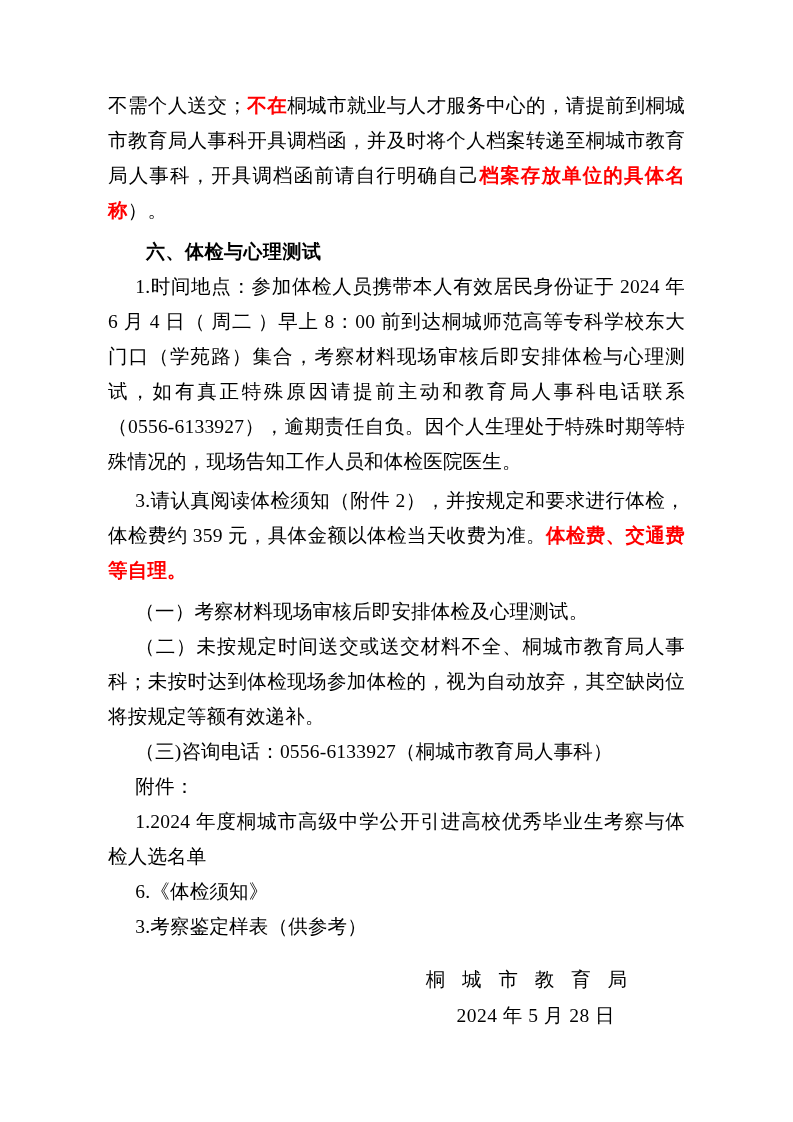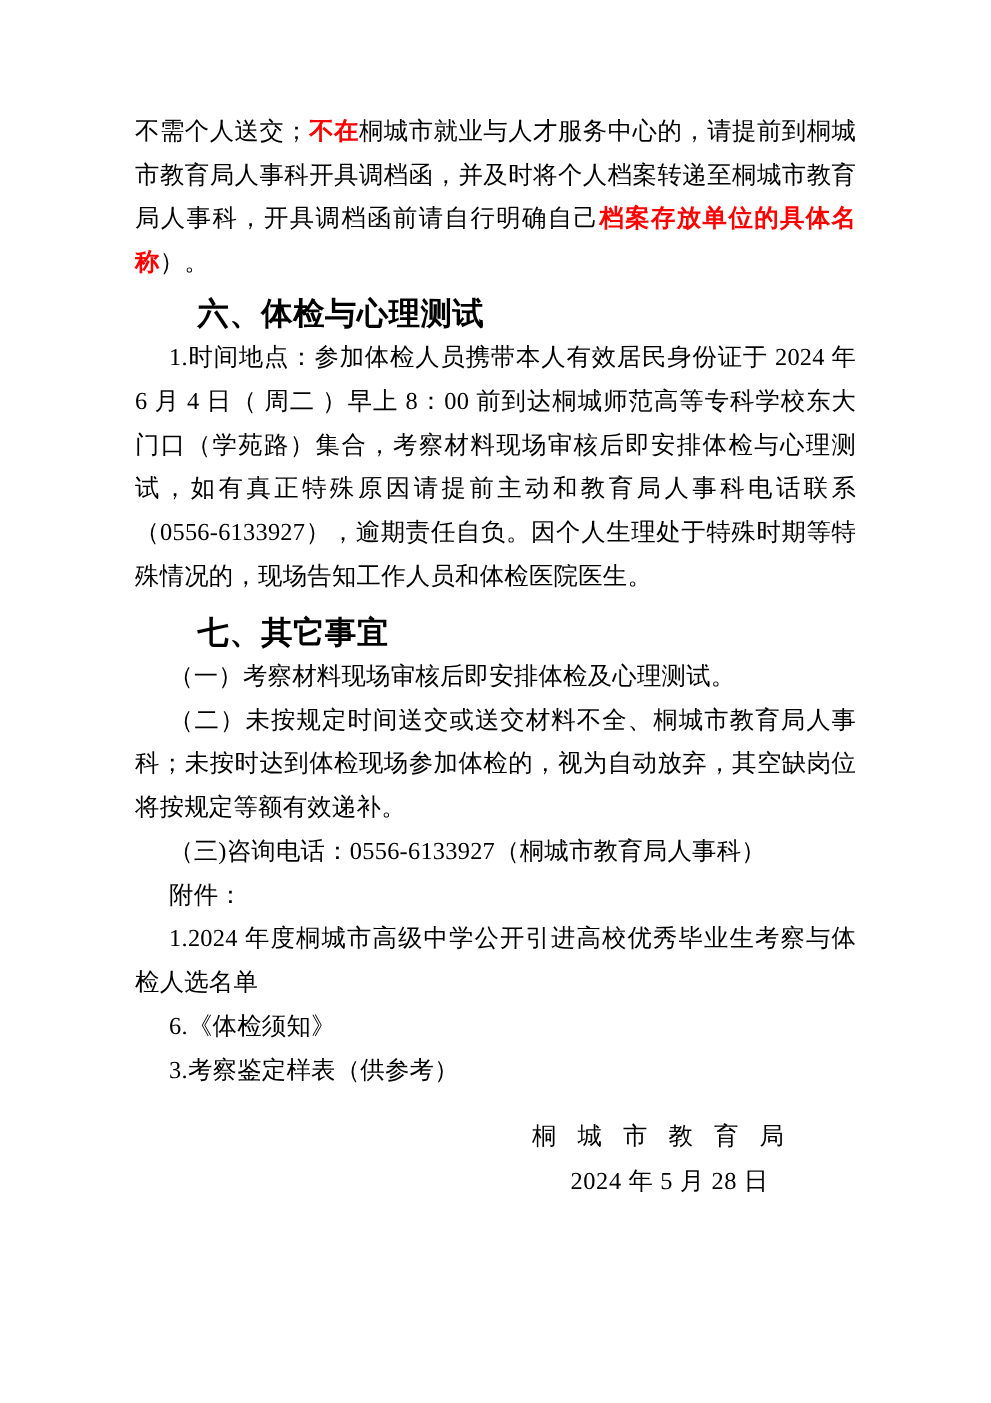--- a/index.html
+++ b/index.html
@@ -26,21 +26,21 @@
     line-height: 35px;
     text-align: justify;
     text-justify: inter-ideograph;
     margin: 0;
     letter-spacing: 0.2px;
   }
   .indent-1 {
     text-indent: 1.4em;
   }
   .heading {
-    font-size: 25px;
+    font-size: 19px;
     line-height: 35px;
     font-weight: bold;
     text-indent: 2em;
     margin: 0;
     letter-spacing: 0.5px;
   }
   .redbold {
     color: #ff0000;
     font-weight: bold;
   }
@@ -73,24 +73,24 @@
 
   <p class="heading">六、体检与心理测试</p>
 
   <p class="para indent-1">1.时间地点：参加体检人员携带本人有效居民身份证于 2024 年 6 月 4 日（ 周二 ）早上 8：00 前到达桐城师范高等专科学校东大门口（学苑路）集合，考察材料现场审核后即安排体检与心理测试，如有真正特殊原因请提前主动和教育局人事科电话联系（0556-6133927），逾期责任自负。因个人生理处于特殊时期等特殊情况的，现场告知工作人员和体检医院医生。</p>
 
   <div class="spacer-xs"></div>
 
 
   <div class="spacer-xs"></div>
 
+  <p class="para indent-1"><span>3.请认真阅读体检须知（附件 2），并按规定和要求进行体检，体检费约 359 元，具体金额以体检当天收费为准。</span><span class="redbold">体检费、交通费等自理。</span></p>
 
   <div class="spacer-sm"></div>
 
-  <p class="heading">七、其它事宜</p>
 
   <p class="para indent-1">（一）考察材料现场审核后即安排体检及心理测试。</p>
 
   <p class="para indent-1">（二）未按规定时间送交或送交材料不全、桐城市教育局人事科；未按时达到体检现场参加体检的，视为自动放弃，其空缺岗位将按规定等额有效递补。</p>
 
   <p class="para indent-1">（三)咨询电话：0556-6133927（桐城市教育局人事科）</p>
 
   <p class="para indent-1">附件：</p>
 
   <p class="para indent-1">1.2024 年度桐城市高级中学公开引进高校优秀毕业生考察与体检人选名单</p>

